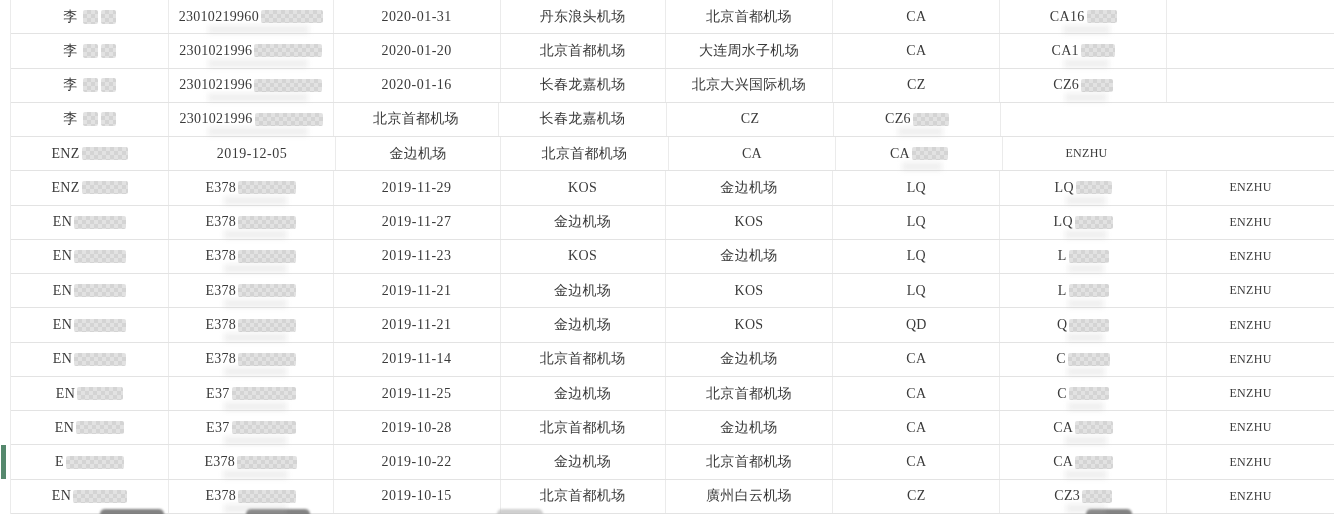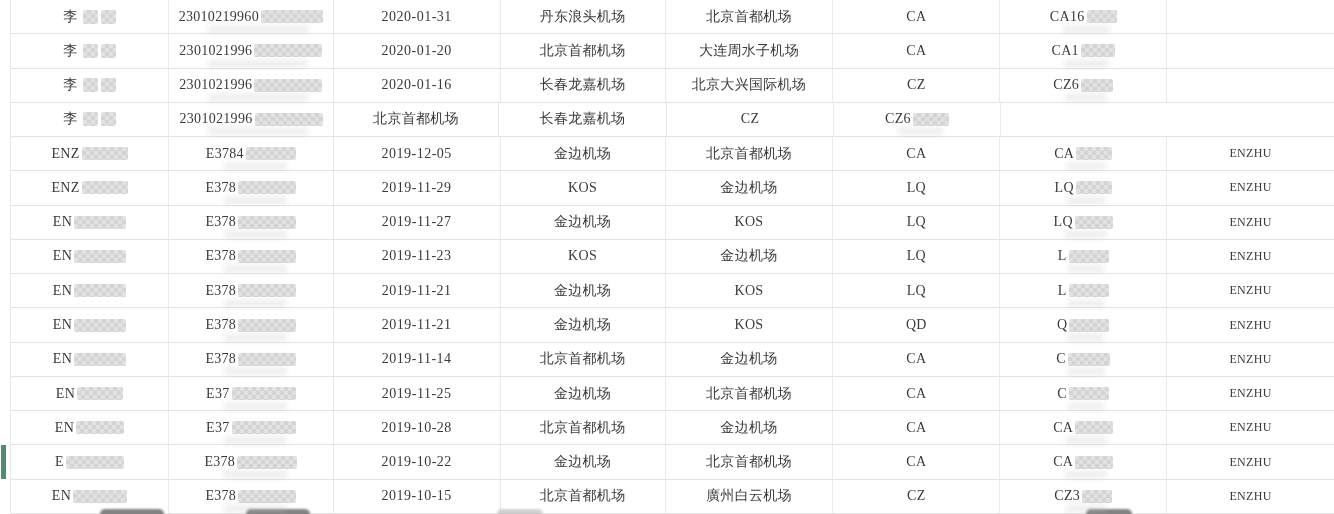--- a/index.html
+++ b/index.html
@@ -268,28 +268,20 @@
   </div>
       <div class="row">
     <div class="cell c-name">
       <span class="blur-holder">
             <span class="prefix">ENZ</span>
             <span class="blur-wrap name-blur">
               <span class="blur" style="width: 46px;"></span>
             </span>
           </span>
     </div>
-    <div class="cell c-id">
-      <span class="blur-holder">
-            <span class="prefix">E3784</span>
-            <span class="blur-wrap id-blur ghost">
-              <span class="blur" style="width: 50px;"></span>
-            </span>
-          </span>
-    </div>
     <div class="cell c-date">
       <span>2019-12-05</span>
     </div>
     <div class="cell c-from">
       <span>金边机场</span>
     </div>
     <div class="cell c-to">
       <span>北京首都机场</span>
     </div>
     <div class="cell c-al">

